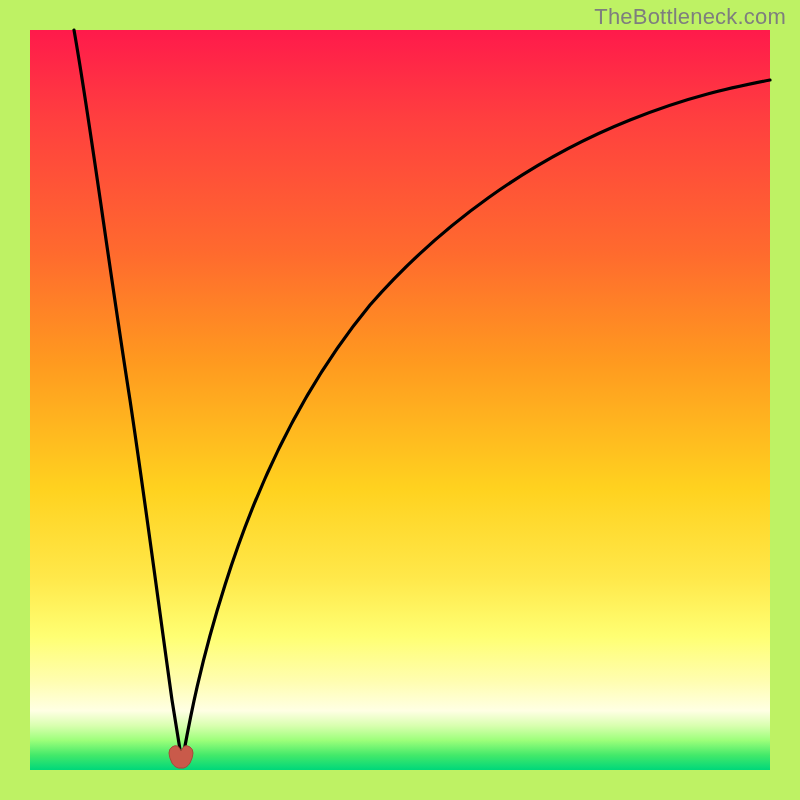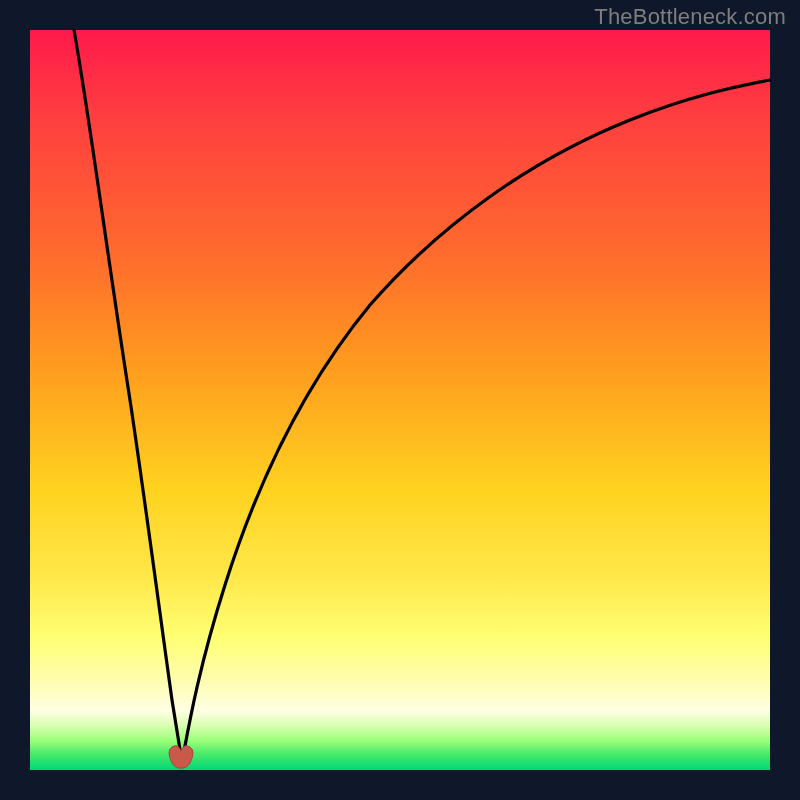--- a/index.html
+++ b/index.html
@@ -10,21 +10,21 @@
     background: #000;
     overflow: hidden;
     font-family: Arial, Helvetica, sans-serif;
   }
   .frame {
     position: absolute;
     top: 0;
     left: 0;
     width: 800px;
     height: 800px;
-    background: #0f172a;
+    background: #bef264;
   }
   .plot-area {
     position: absolute;
     
     top: 30px;
     left: 30px;
     width: 740px;
     height: 740px;
     
     background: linear-gradient(

